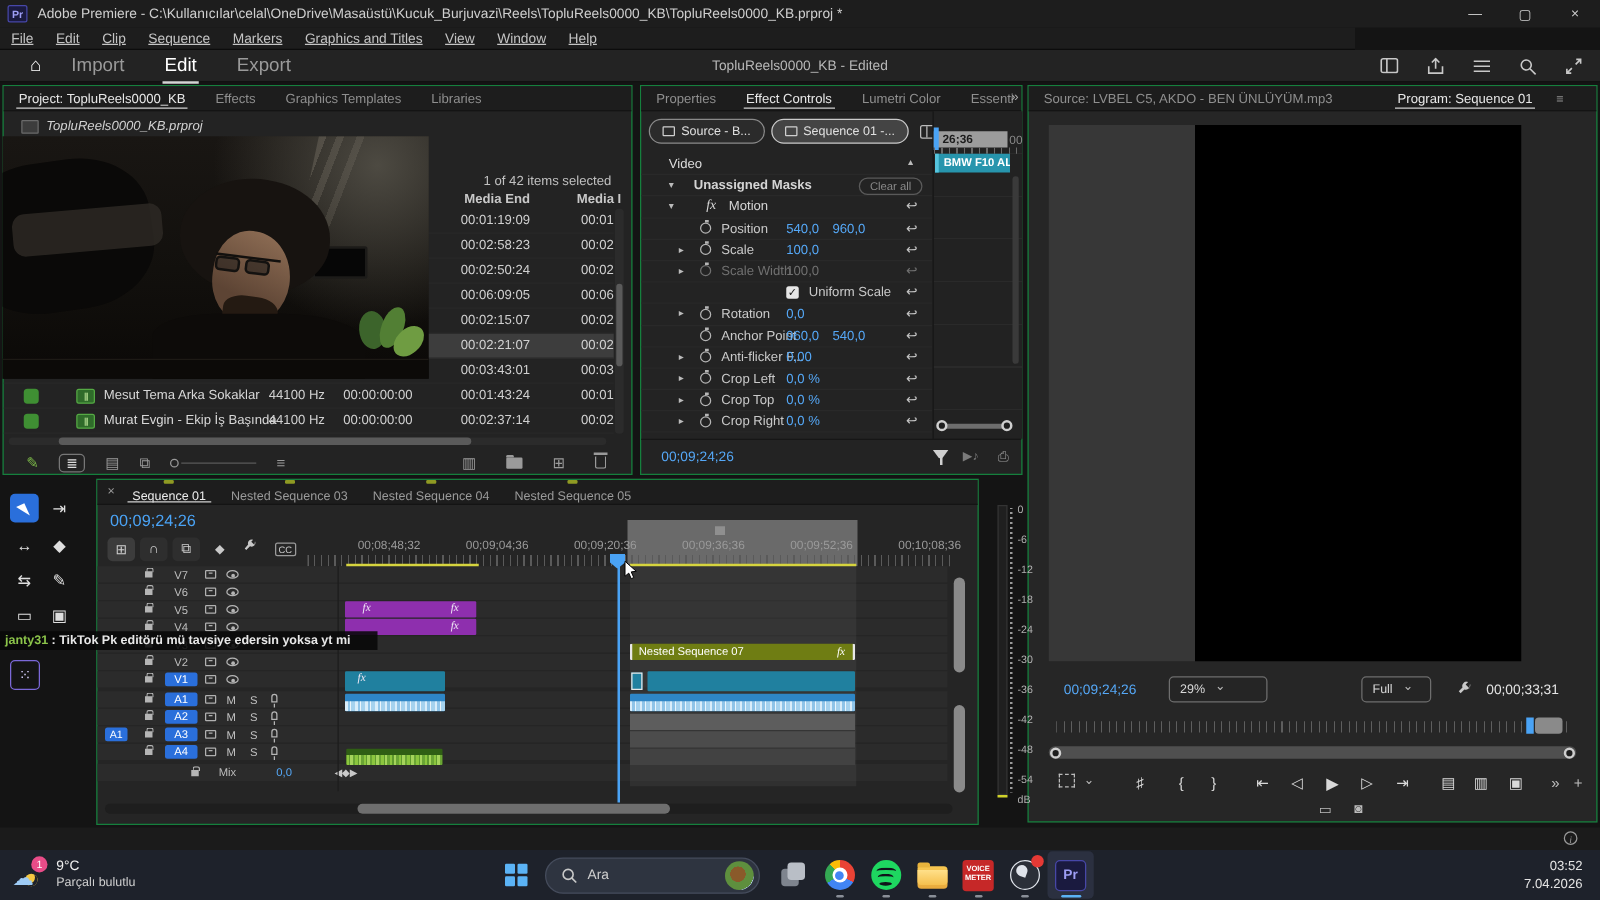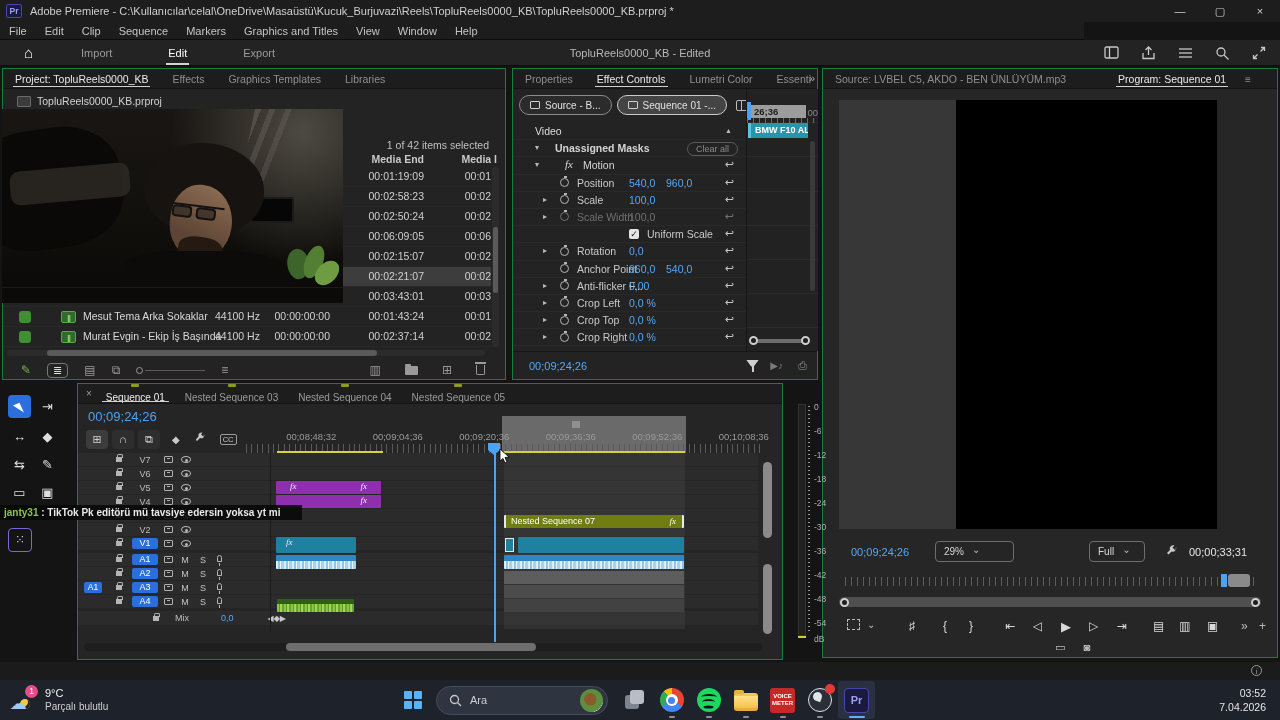--- a/index.html
+++ b/index.html
@@ -6,43 +6,43 @@
   *{box-sizing:border-box;user-select:none;}
   body{font-family:"Liberation Sans","DejaVu Sans",sans-serif;}
   .screen{position:relative;width:1280px;height:720px;background:#141414;overflow:hidden;color:#c8c8c8;}
 
   
   .titlebar{position:absolute;left:0;top:0;width:1280px;height:22px;background:#1d1d1d;display:flex;align-items:center;font-size:11px;color:#cfcfcf;}
   .prlogo{width:16px;height:14px;background:#1a1a3f;border:1px solid #4747a8;color:#9e9ef5;font-size:8.5px;font-weight:bold;display:flex;align-items:center;justify-content:center;margin:0 8px 0 6px;border-radius:2px;}
   .win-btns{margin-left:auto;display:flex;}
   .win-btn{width:40px;height:22px;display:flex;align-items:center;justify-content:center;color:#cfcfcf;font-size:11px;}
   
-  .menubar{position:absolute;left:0;top:22px;width:1084px;height:18px;background:#1d1d1d;display:flex;align-items:center;font-size:11px;color:#c4c4c4;border-bottom:1px solid #0c0c0c;}
+  .menubar{position:absolute;left:0;top:22px;width:1084px;height:18px;background:#1d1d1d;display:flex;align-items:center;font-size:11px;color:#c4c4c4;border-bottom:1px solid #0c0c0c;text-decoration:underline;}
   .menubar span{padding:0 9px;}
   
   .appheader{position:absolute;left:0;top:40px;width:1280px;height:26px;background:#232323;display:flex;align-items:center;border-bottom:1px solid #0c0c0c;}
   .home{font-size:15px;color:#fff;margin:0 22px 0 24px;}
-  .ws-tab{font-size:11px;color:#9a9a9a;margin-right:28px;position:relative;padding:4px 2px;margin-left:24px;}
+  .ws-tab{font-size:15px;color:#9a9a9a;margin-right:28px;position:relative;padding:4px 2px;}
   .ws-tab.active{color:#fff;}
   .ws-tab.active::after{content:"";position:absolute;left:0;right:0;bottom:-2px;height:2px;background:#d4d4d4;}
   .doc-title{position:absolute;left:50%;transform:translateX(-50%);font-size:11px;color:#b8b8b8;}
   .hdr-icons{position:absolute;right:14px;display:flex;gap:22px;align-items:center;}
   .hdr-icons svg{display:block;}
 
   
   .panel{position:absolute;background:#232323;border:1px solid #15803d;}
   .tabbar{height:20px;background:#1d1d1d;display:flex;align-items:center;font-size:10.5px;color:#8f8f8f;border-bottom:1px solid #141414;overflow:hidden;white-space:nowrap;}
   .tab{padding:0 12px;position:relative;height:100%;display:flex;align-items:center;white-space:nowrap;}
   .tab.active{color:#e8e8e8;}
   .tab.active::after{content:"";position:absolute;left:10px;right:10px;bottom:1px;height:1.5px;background:#cfcfcf;}
   .pmenu::before{content:"≡";margin-left:7px;color:#8f8f8f;font-size:10px;}
 
   
   #project{left:2px;top:68px;width:504px;height:312px;}
-  .bin-row{position:absolute;left:14px;top:26px;display:flex;align-items:center;font-size:10.5px;color:#d2d2d2;gap:6px;}
+  .bin-row{position:absolute;left:14px;top:26px;display:flex;align-items:center;font-size:10.5px;color:#d2d2d2;gap:6px;font-style:italic;}
   .bin-ic{width:14px;height:11px;background:#3c3c3c;border:1px solid #6a6a6a;border-radius:1px;}
   .proj-status{position:absolute;right:16px;top:70px;font-size:10.5px;color:#c0c0c0;}
   .proj-cols{position:absolute;left:0;right:0;top:84px;height:14px;font-size:10.5px;font-weight:bold;color:#c8c8c8;}
   .col-end{position:absolute;right:81px;}
   .col-in{position:absolute;right:8px;}
   .mrows{position:absolute;left:0;right:14px;top:98px;}
   .mrow{position:relative;height:20px;font-size:10.5px;color:#d0d0d0;border-bottom:1px solid #282828;}
   .mrow.selected{background:#3d3d3d;}
   .r-end{position:absolute;right:67px;top:3px;}
   .r-in{position:absolute;right:0px;top:3px;}

